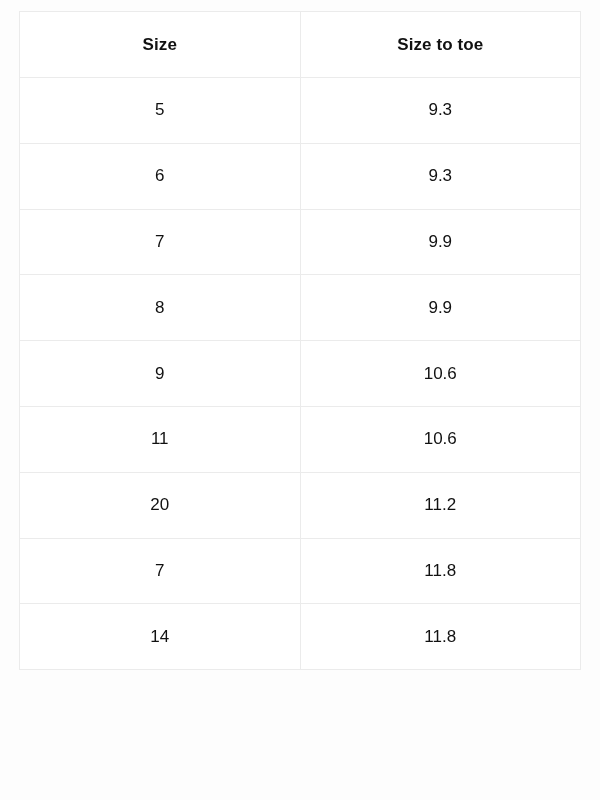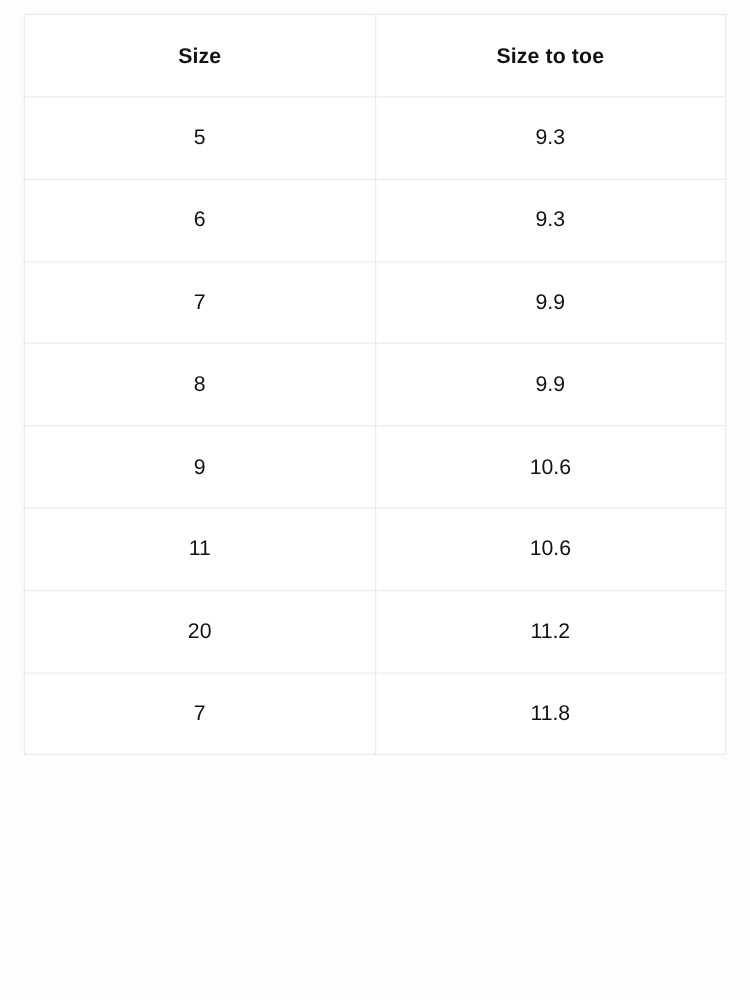--- a/index.html
+++ b/index.html
@@ -96,15 +96,19 @@
           <td>10.6</td>
         </tr>
         <tr>
           <td>20</td>
           <td>11.2</td>
         </tr>
         <tr>
           <td>7</td>
           <td>11.8</td>
         </tr>
+        <tr>
+          <td>14</td>
+          <td>11.8</td>
+        </tr>
       </tbody>
   </table>
 </div>
 
 </body></html>

